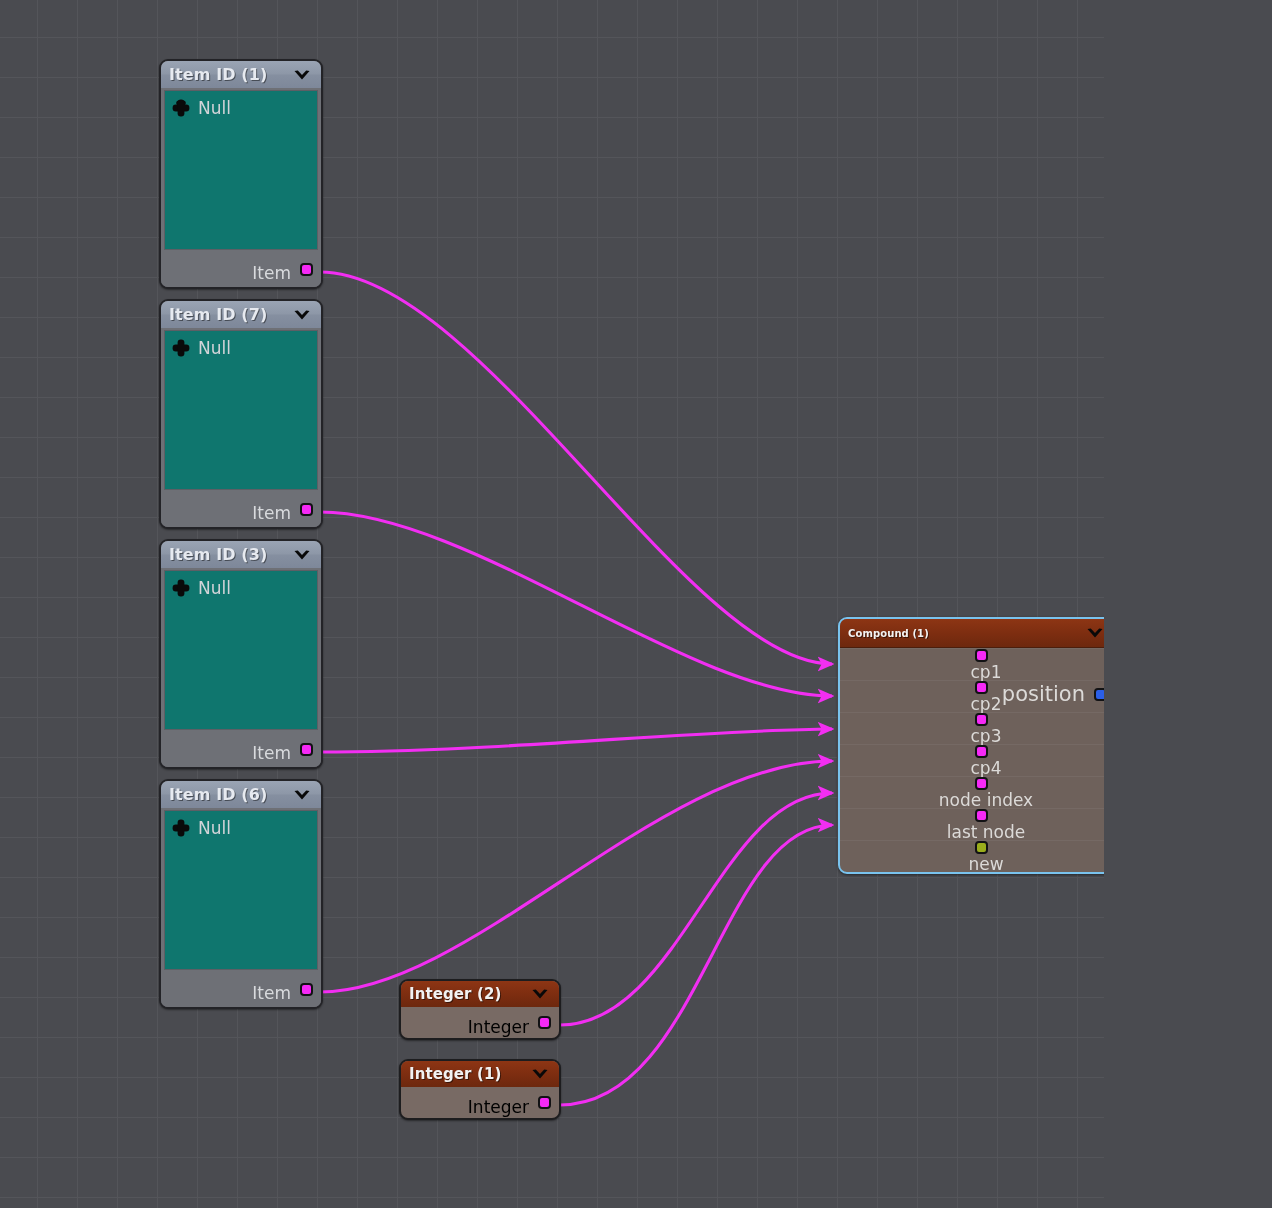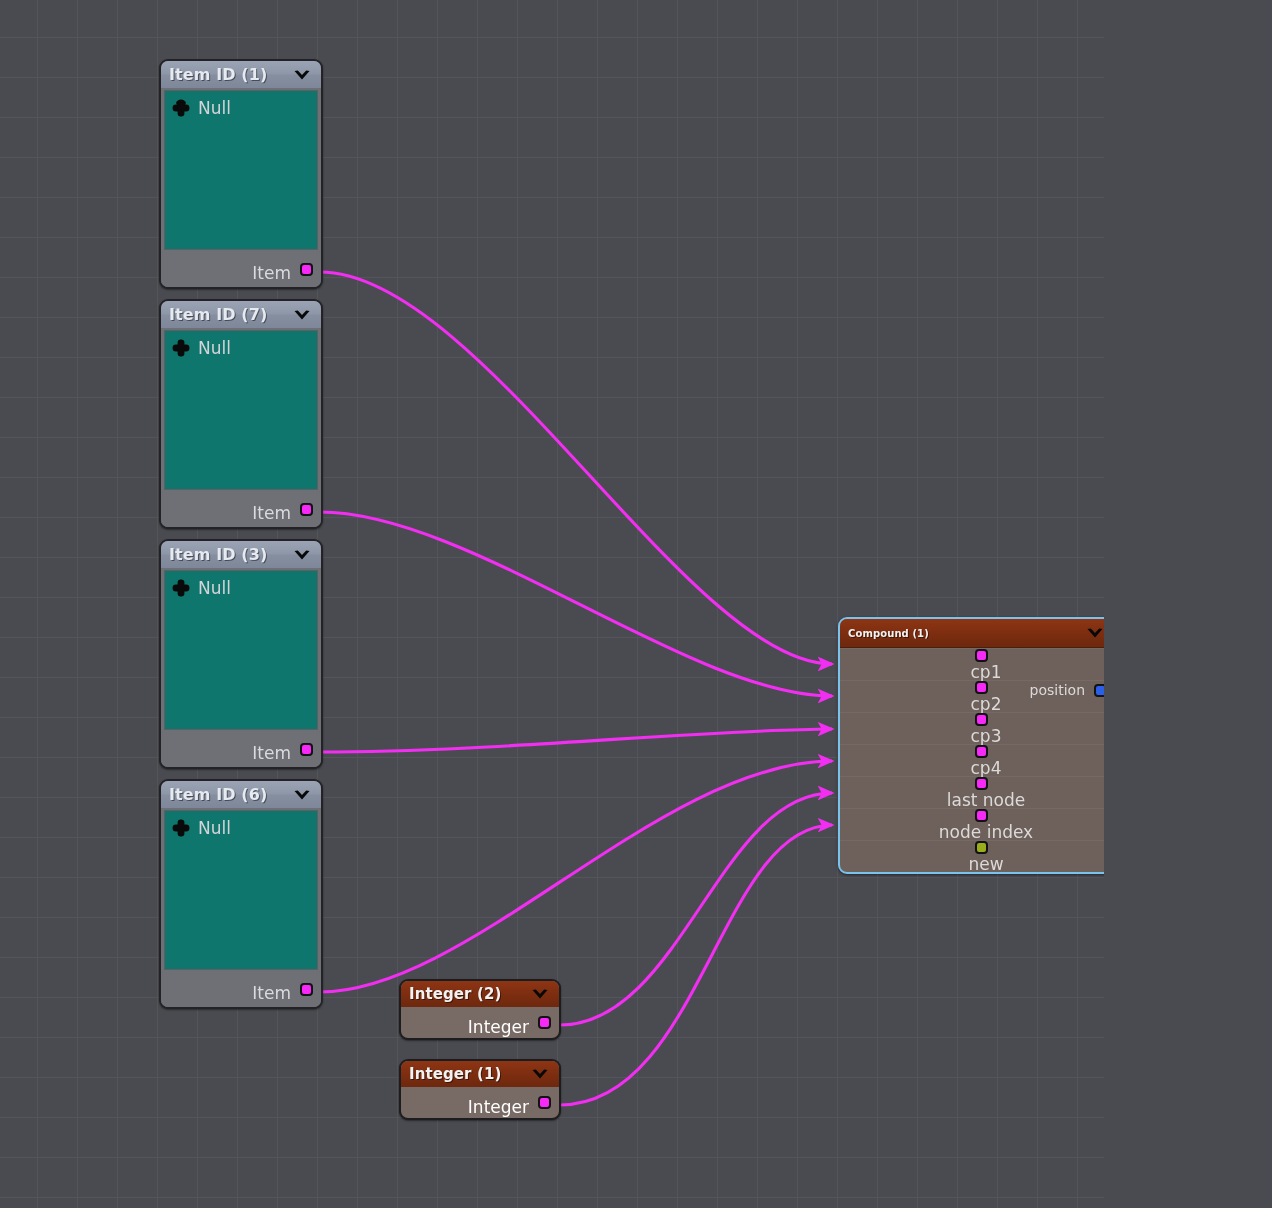--- a/index.html
+++ b/index.html
@@ -153,21 +153,21 @@
   .intnode-row {
     height: 31px;
     display: flex;
     align-items: center;
     justify-content: flex-end;
     padding-right: 8px;
     box-sizing: border-box;
     border-bottom-left-radius: 7px;
     border-bottom-right-radius: 7px;
   }
-  .intnode-row .out-label { color: #ffffff; font-size: 17px; }
+  .intnode-row .out-label { color: #000000; font-size: 17px; }
 
   
   .compound {
     width: 278px;
     background: #6e615b;
     border: 2px solid #79c3ee;
     box-shadow: 0 1px 3px rgba(0,0,0,0.5);
   }
   .compound .node-head {
     height: 29px;
@@ -197,21 +197,21 @@
     white-space: nowrap;
   }
   .cp-out {
     margin-left: auto;
     display: flex;
     align-items: center;
     padding-right: 7px;
   }
   .cp-out-label {
     color: #dcdad8;
-    font-size: 14px;
+    font-size: 21px;
     margin-right: 9px;
     white-space: nowrap;
   }
 </style>
 </head>
 <body>
 
 <div id="canvas">
 
   <svg id="wire-layer" viewBox="0 0 1272 1208" width="1272" height="1208">
@@ -378,26 +378,26 @@
       <span class="cp-in-label">cp3</span>
     </div>
 
     <div class="cp-row">
       <span class="sock sock-magenta"></span>
       <span class="cp-in-label">cp4</span>
     </div>
 
     <div class="cp-row">
       <span class="sock sock-magenta"></span>
+      <span class="cp-in-label">node index</span>
+    </div>
+
+    <div class="cp-row">
+      <span class="sock sock-magenta"></span>
       <span class="cp-in-label">last node</span>
-    </div>
-
-    <div class="cp-row">
-      <span class="sock sock-magenta"></span>
-      <span class="cp-in-label">node index</span>
     </div>
 
     <div class="cp-row">
       <span class="sock sock-olive"></span>
       <span class="cp-in-label">new</span>
     </div>
   </div>
 
 </div>
 

